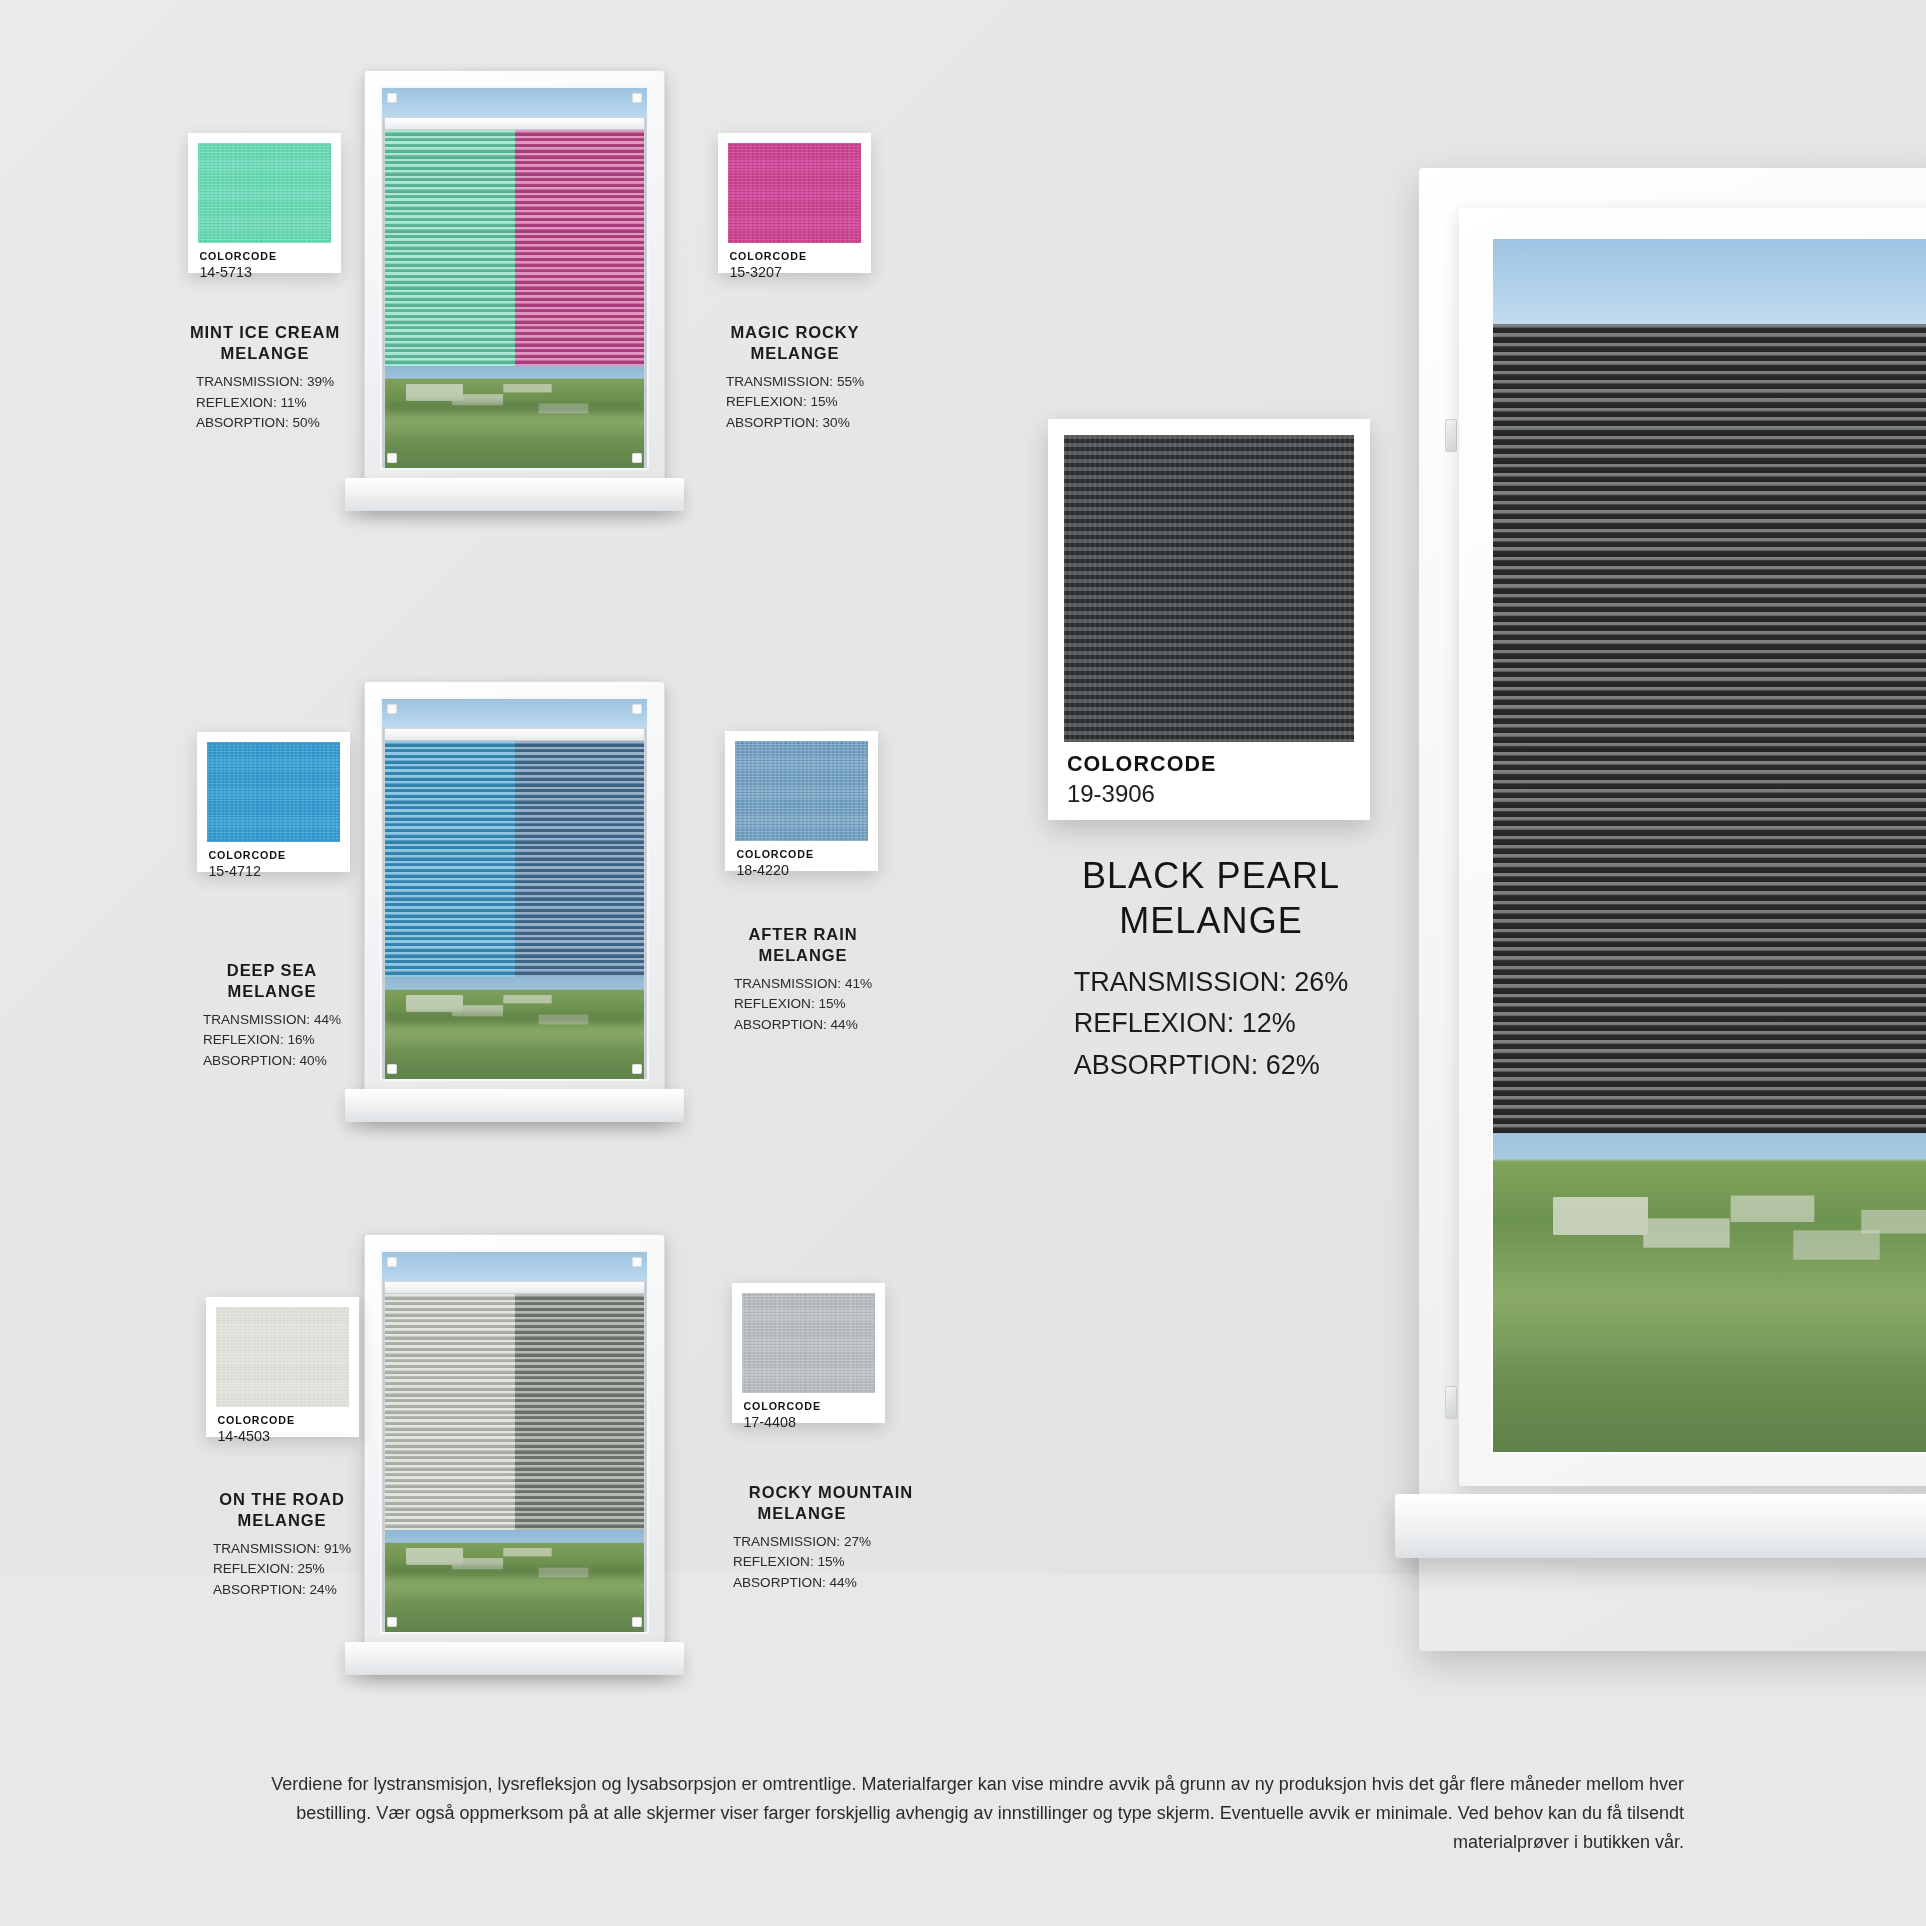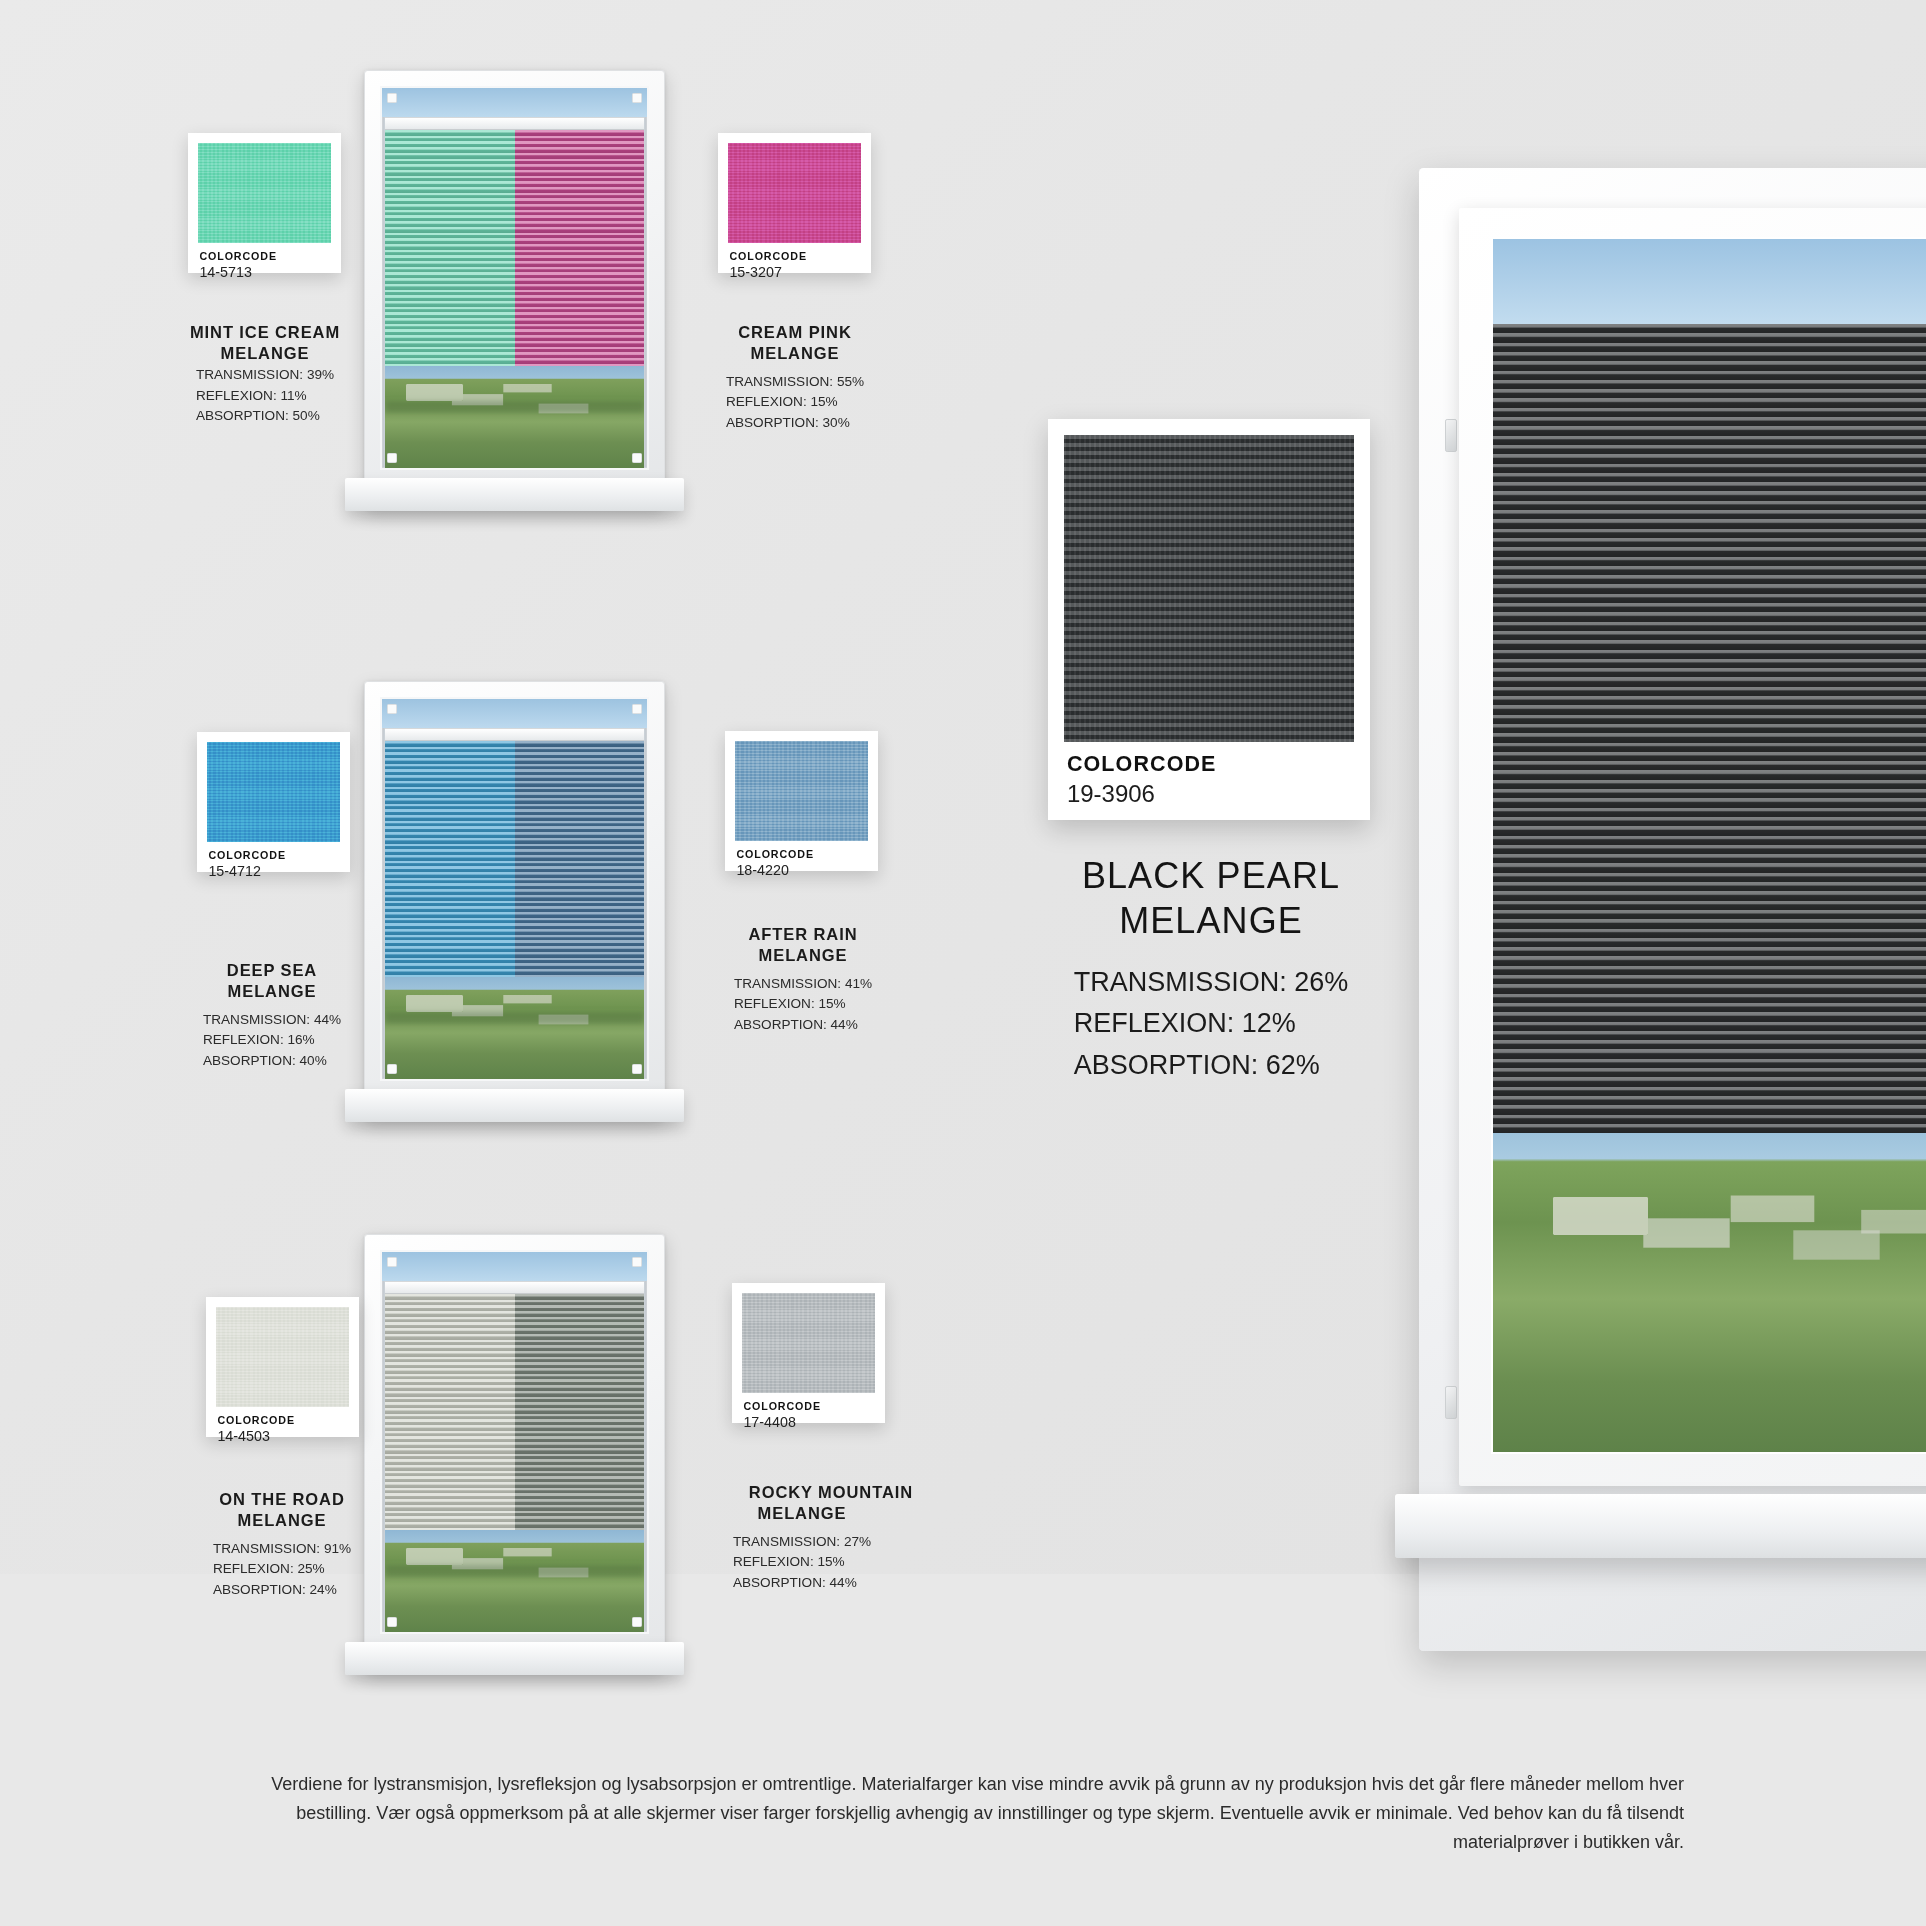--- a/index.html
+++ b/index.html
@@ -239,36 +239,36 @@
   <div class="swatch-card" style="left:188px; top:133px; width:153px; height:140px;">
     <div class="swatch-chip" style="background:#6fd8b6; height:100px;"></div>
     <div class="swatch-meta">
       <div class="cc-label" style="font-size:10.7px;">COLORCODE</div>
       <div class="cc-value" style="font-size:14.3px; margin-top:1.4px;">14-5713</div>
     </div>
   </div>
   <div class="info-block" style="left:161px; top:322px; width:208px;">
     <div class="info-title" style="font-size:16.5px;">MINT ICE CREAM</div>
     <div class="info-title" style="font-size:16.5px;">MELANGE</div>
-    <div class="info-stats" style="font-size:13.6px; margin-top:2px;">
+    <div class="info-stats" style="font-size:13.6px; margin-top:9px;">
       <div>TRANSMISSION: 39%</div>
       <div>REFLEXION: 11%</div>
       <div>ABSORPTION: 50%</div>
     </div>
   </div>
 
   <div class="swatch-card" style="left:718px; top:133px; width:153px; height:140px;">
     <div class="swatch-chip" style="background:#cc4c95; height:100px;"></div>
     <div class="swatch-meta">
       <div class="cc-label" style="font-size:10.7px;">COLORCODE</div>
       <div class="cc-value" style="font-size:14.3px; margin-top:1.4px;">15-3207</div>
     </div>
   </div>
   <div class="info-block" style="left:691px; top:322px; width:208px;">
-    <div class="info-title" style="font-size:16.5px;">CREAM PINK</div>
+    <div class="info-title" style="font-size:16.5px;">MAGIC ROCKY</div>
     <div class="info-title" style="font-size:16.5px;">MELANGE</div>
     <div class="info-stats" style="font-size:13.6px; margin-top:8.6px;">
       <div>TRANSMISSION: 55%</div>
       <div>REFLEXION: 15%</div>
       <div>ABSORPTION: 30%</div>
     </div>
   </div>
 
   <div class="window" style="left:364px; top:681px;">
     <div class="win-frame"></div>

